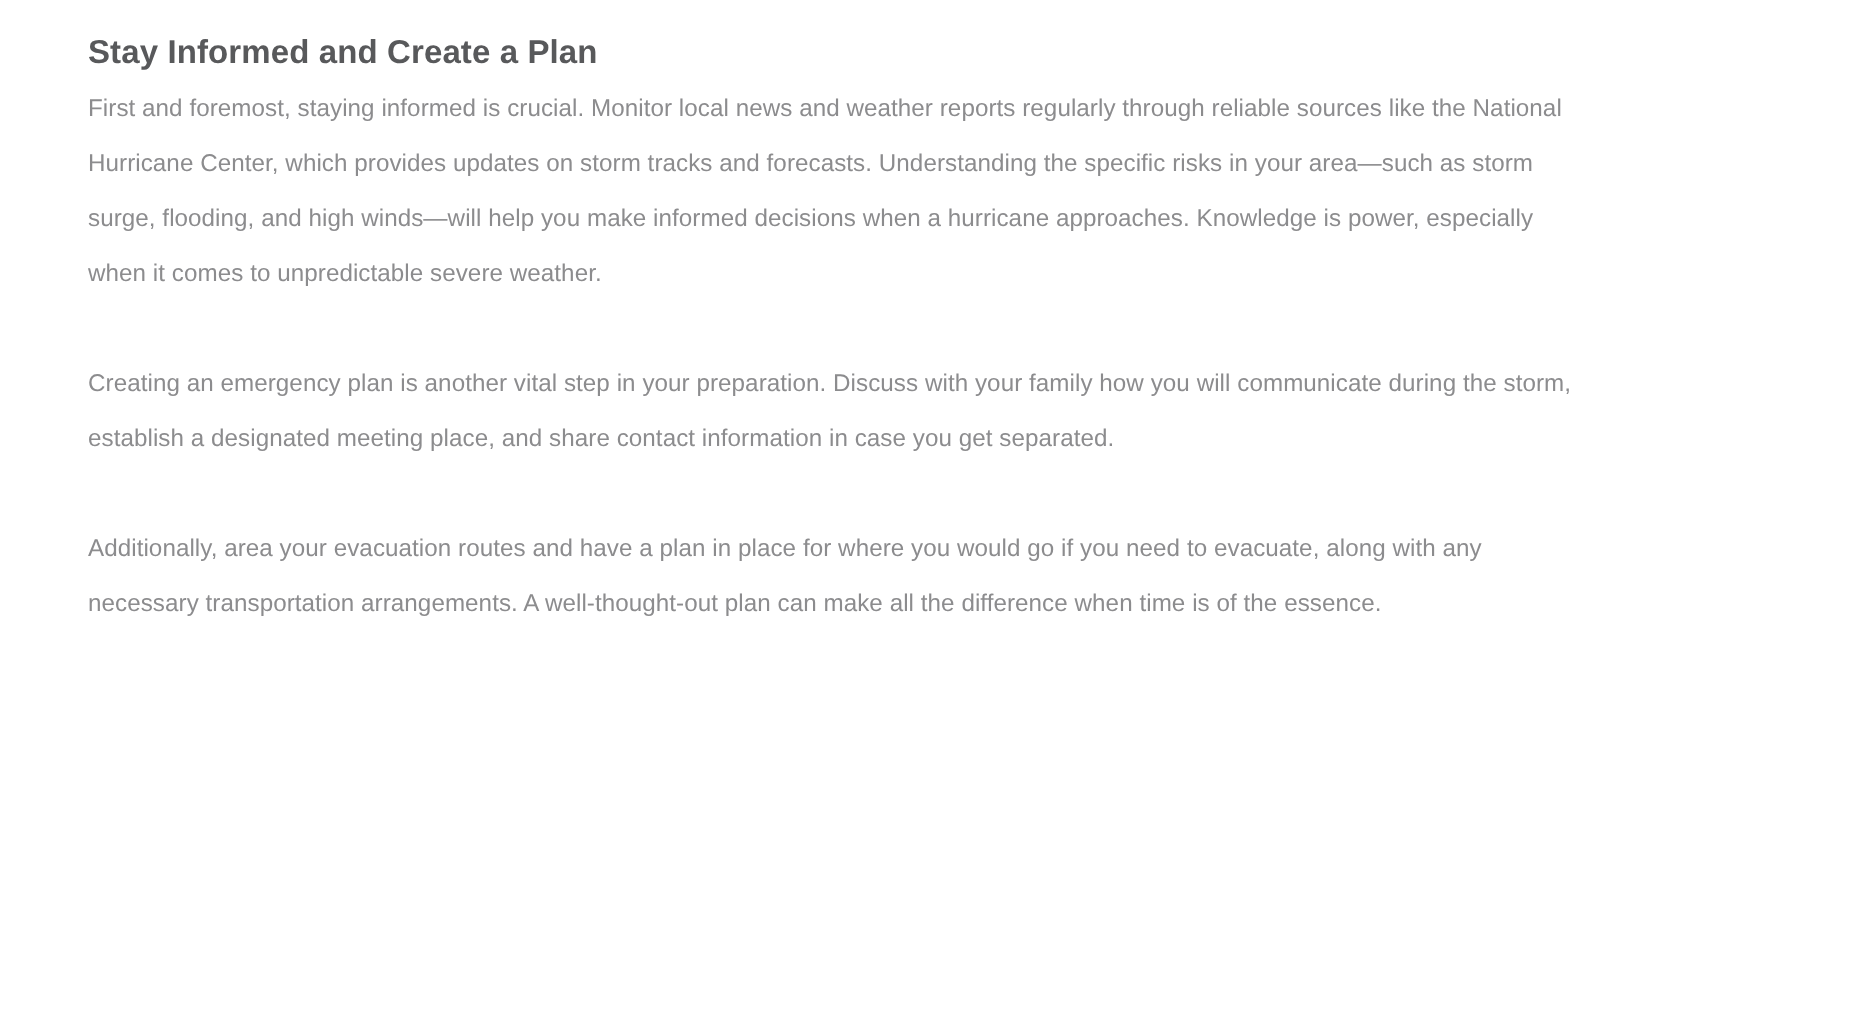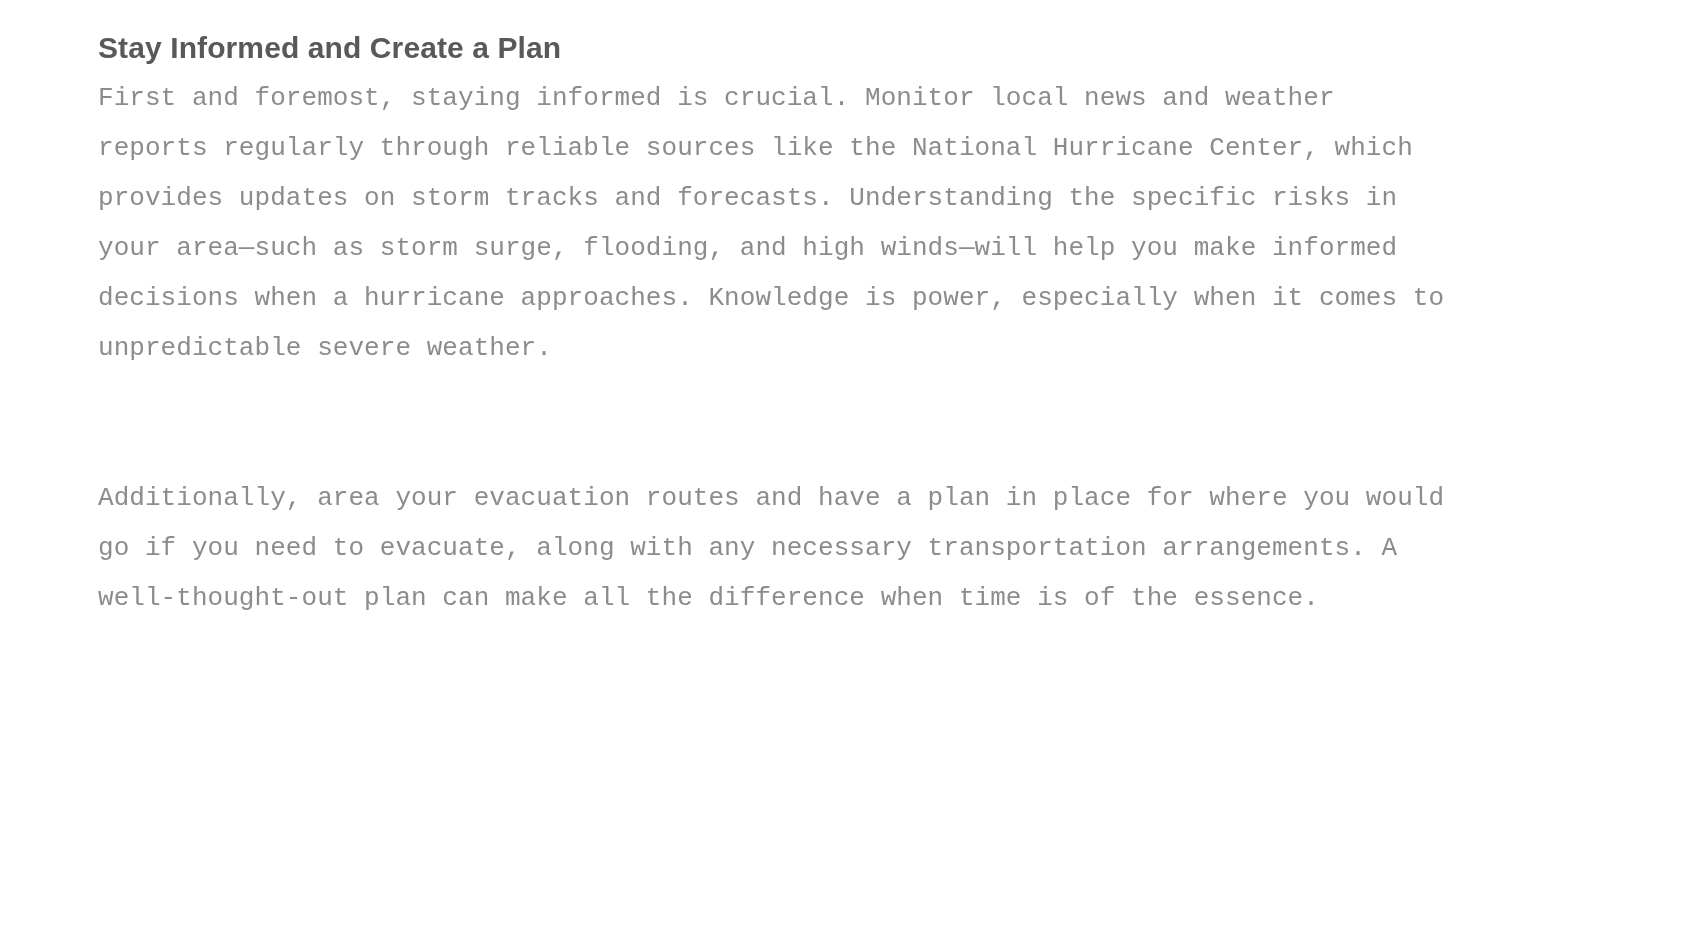--- a/index.html
+++ b/index.html
@@ -8,56 +8,56 @@
     background: #ffffff;
   }
   body {
     width: 1698px;
     height: 930px;
     font-family: "Liberation Sans", sans-serif;
     overflow: hidden;
   }
   .article {
     position: absolute;
-    left: 98px;
+    left: 80px;
     top: 0;
     width: 1360px;
   }
   .article-heading {
     font-size: 30px;
     font-weight: 700;
     color: #58595b;
     line-height: 50px;
     margin: 0;
     padding-top: 23px;
     letter-spacing: 0.1px;
   }
   .article-paragraph {
-    font-size: 26px;
+    font-size: 22px;
     font-weight: 300;
     color: #8c8c8e;
     line-height: 50px;
     margin: 0;
     letter-spacing: 0.05px;
     text-align: left;
-    font-family: Liberation Mono, monospace;
   }
   .paragraph-gap {
     height: 50px;
   }
 </style>
 </head>
 <body>
 
 <div class="article">
 
   <h2 class="article-heading">Stay Informed and Create a Plan</h2>
 
   <p class="article-paragraph">First and foremost, staying informed is crucial. Monitor local news and weather reports regularly through reliable sources like the National Hurricane Center, which provides updates on storm tracks and forecasts. Understanding the specific risks in your area—such as storm surge, flooding, and high winds—will help you make informed decisions when a hurricane approaches. Knowledge is power, especially when it comes to unpredictable severe weather.</p>
 
   <div class="paragraph-gap"></div>
 
+  <p class="article-paragraph">Creating an emergency plan is another vital step in your preparation. Discuss with your family how you will communicate during the storm, establish a designated meeting place, and share contact information in case you get separated.</p>
 
   <div class="paragraph-gap"></div>
 
   <p class="article-paragraph">Additionally, area your evacuation routes and have a plan in place for where you would go if you need to evacuate, along with any necessary transportation arrangements. A well-thought-out plan can make all the difference when time is of the essence.</p>
 
 </div>
 
 </body></html>

